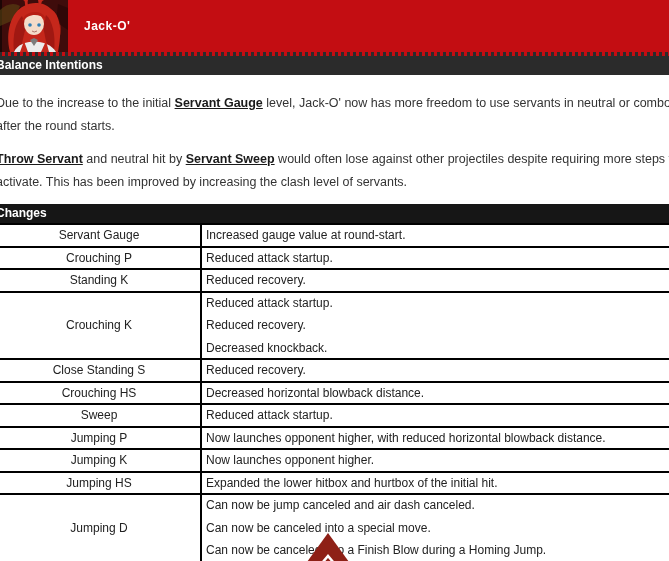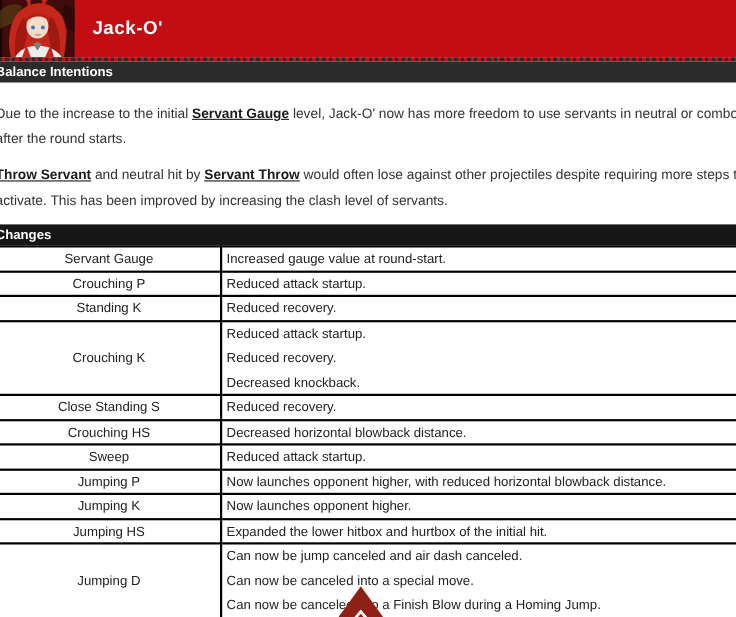--- a/index.html
+++ b/index.html
@@ -9,21 +9,21 @@
   html,body{margin:0;padding:0;}
   body{
     width:669px;height:561px;overflow:hidden;position:relative;background:#ffffff;
     font-family:"Liberation Sans",sans-serif;
   }
   .content{position:absolute;left:-4px;top:0;width:724px;}
 
   
   .app-header{height:52px;background:var(--red);display:flex;align-items:center;padding-left:4px;}
   .portrait{width:68px;height:52px;display:block;flex:0 0 auto;}
-  .app-title{color:#ffffff;font-size:17px;font-weight:bold;margin-left:16px;letter-spacing:.5px;}
+  .app-title{color:#ffffff;font-size:12px;font-weight:bold;margin-left:16px;letter-spacing:.5px;}
 
   
   .dotted-strip{height:4px;background:repeating-linear-gradient(90deg,var(--red) 0 3px,var(--bar-dark) 3px 6px);}
 
   
   .section-bar{height:19px;line-height:19px;color:#ffffff;font-size:12px;font-weight:bold;white-space:nowrap;}
   .section-bar.balance{background:var(--bar-dark);}
   .section-bar.changes{background:var(--bar-black);margin-top:10px;}
 
   
@@ -78,21 +78,21 @@
   <div class="section-bar balance">
     <span>Balance Intentions</span>
   </div>
 
   <div class="paragraphs" id="paragraphs">
       <div class="para">
         <div class="para-line"><span>Due to the increase to the initial </span><a class="inline-link">Servant Gauge</a><span> level, Jack-O' now has more freedom to use servants in neutral or combos right</span></div>
         <div class="para-line"><span>after the round starts.</span></div>
       </div>
       <div class="para">
-        <div class="para-line"><a class="inline-link">Throw Servant</a><span> and neutral hit by </span><a class="inline-link">Servant Throw</a><span> would often lose against other projectiles despite requiring more steps to</span></div>
+        <div class="para-line"><a class="inline-link">Throw Servant</a><span> and neutral hit by </span><a class="inline-link">Servant Sweep</a><span> would often lose against other projectiles despite requiring more steps to</span></div>
         <div class="para-line"><span>activate. This has been improved by increasing the clash level of servants.</span></div>
       </div>
     </div>
 
   <div class="section-bar changes">
     <span>Changes</span>
   </div>
 
   <table class="changes-table">
     <tbody id="changes-tbody">

